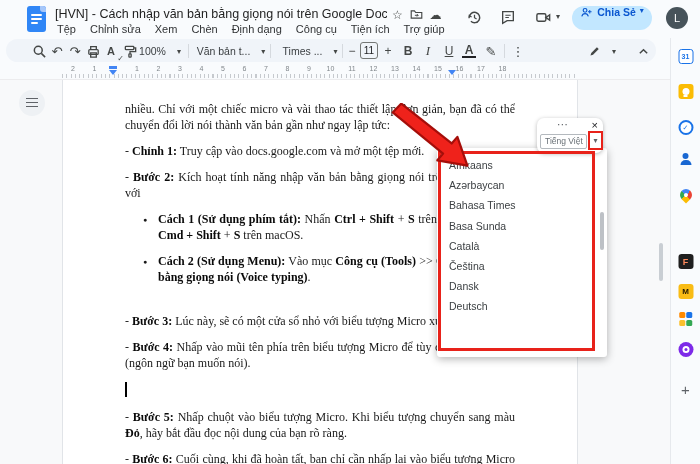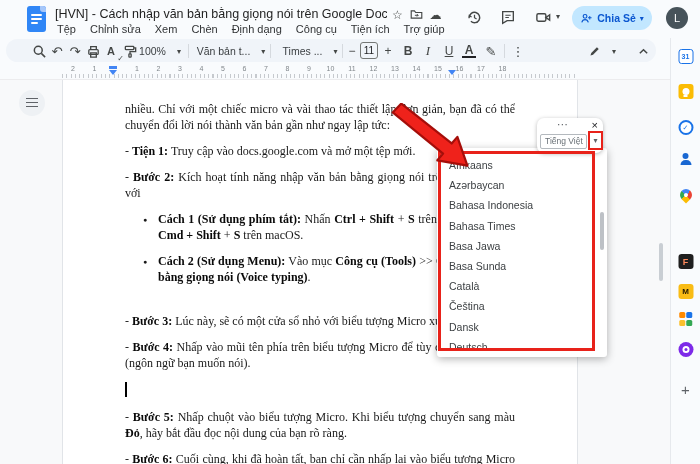--- a/index.html
+++ b/index.html
@@ -17,21 +17,21 @@
   .topbar{position:absolute;left:0;top:0;width:700px;height:38px;background:#f9fbfd}
   .docs-icon{position:absolute;left:27px;top:6px;width:19px;height:26px;background:#3086f6;border-radius:3px}
   .docs-icon::after{content:'';position:absolute;right:0;top:0;width:6px;height:6px;background:#a6c7fa;border-radius:0 3px 0 3px}
   .docs-icon .dl{position:absolute;left:4px;width:11px;height:2px;background:#fff;border-radius:1px}
   .doc-title{position:absolute;left:55px;top:7px;max-width:332px;font-size:12.5px;color:#1f1f1f;white-space:nowrap;overflow:hidden}
   .t-ic{position:absolute;top:8px;width:15px;height:15px;color:#444746;font-size:12px;line-height:15px;text-align:center;font-family:"DejaVu Sans",sans-serif}
   .menubar{position:absolute;left:55px;top:22px;display:flex;gap:10px;font-size:11px;color:#313335;white-space:nowrap}
   .menu-item{cursor:default;padding:1px 2px}
   .hr-ic{position:absolute;top:7px;width:20px;height:20px;color:#444746;display:flex;align-items:center;justify-content:center}
   .vcaret{position:absolute;top:12px;font-size:8px;color:#444746;font-family:"DejaVu Sans",sans-serif}
-  .share-pill{position:absolute;left:572px;top:6px;width:80px;height:24px;background:var(--share-bg);border-radius:12px;display:flex;align-items:center;justify-content:center;gap:4px}
+  .share-pill{position:absolute;left:572px;top:6px;width:80px;height:24px;background:var(--share-bg);border-radius:12px;display:flex;justify-content:center;gap:4px}
   .share-pill .lbl{font-size:10.5px;font-weight:bold;color:var(--share-text)}
   .share-pill .pc{font-size:8px;color:var(--share-text);font-family:"DejaVu Sans",sans-serif}
   .avatar{position:absolute;left:666px;top:7px;width:22px;height:22px;border-radius:50%;background:#47535a;color:#fff;font-size:11px;display:flex;align-items:center;justify-content:center}
 
   
   .toolbar{position:absolute;left:0;top:38px;width:700px;height:26px;background:#f9fbfd}
   .toolbar .pill{position:absolute;left:6px;top:1px;width:650px;height:23px;background:#f0f4f9;border-radius:12px}
   .tb{position:absolute;top:40px;height:22px;display:flex;align-items:center;justify-content:center;color:#444746;font-size:12px}
   .tbdiv{position:absolute;top:44px;width:1px;height:14px;background:#d5d9de}
   .drop{gap:11px;font-size:10.5px;color:#3c4043;white-space:nowrap}
@@ -260,21 +260,21 @@
     <span class="tri" style="left:448px"></span>
   </div>
 
   <div class="canvas">
     <div class="outline-btn">
         <span class="bars"></span>
       </div>
     <div class="page">
       <div class="doc-content">
           <div class="para"><span>nhiều. Chỉ với một chiếc micro và vài thao tác thiết lập đơn giản, bạn đã có thể chuyển đổi lời nói thành văn bản gần như ngay lập tức:</span></div>
-          <div class="para"><span>- </span><span class="b">Tiện 1:</span><span> Truy cập vào docs.google.com và mở một tệp mới.</span></div>
+          <div class="para"><span>- </span><span class="b">Chỉnh 1:</span><span> Truy cập vào docs.google.com và mở một tệp mới.</span></div>
           <div class="para"><span>- </span><span class="b">Bước 2:</span><span> Kích hoạt tính năng nhập văn bản bằng giọng nói trên Google Docs với</span></div>
           <div class="para bullet"><span class="b">Cách 1 (Sử dụng phím tắt):</span><span> Nhấn </span><span class="b">Ctrl + Shift</span><span> + </span><span class="b">S</span><span> trên Windows, hoặc </span><span class="b">Cmd + Shift</span><span> + </span><span class="b">S</span><span> trên macOS.</span></div>
           <div class="para bullet"><span class="b">Cách 2 (Sử dụng Menu):</span><span> Vào mục </span><span class="b">Công cụ (Tools)</span><span> &gt;&gt; Chọn </span><span class="b">Nhập liệu bằng giọng nói</span><span> </span><span class="b">(Voice typing)</span><span>.</span></div>
           <div class="para spacer"></div>
           <div class="para"><span>- </span><span class="b">Bước 3:</span><span> Lúc này, sẽ có một cửa sổ nhỏ với biểu tượng Micro xuất hiện bên trái</span></div>
           <div class="para"><span>- </span><span class="b">Bước 4:</span><span> Nhấp vào mũi tên phía trên biểu tượng Micro để tùy chọn </span><span class="b">Tiếng Việt</span><span> (ngôn ngữ bạn muốn nói).</span></div>
           <div class="para cursorline"><span class="caret"></span></div>
           <div class="para"><span>- </span><span class="b">Bước 5:</span><span> Nhấp chuột vào biểu tượng Micro. Khi biểu tượng chuyển sang màu </span><span class="b">Đỏ</span><span>, hãy bắt đầu đọc nội dung của bạn rõ ràng.</span></div>
           <div class="para"><span>- </span><span class="b">Bước 6:</span><span> Cuối cùng, khi đã hoàn tất, bạn chỉ cần nhấp lại vào biểu tượng Micro một lần nữa để dừng nhập liệu.</span></div>
         </div>
@@ -331,23 +331,21 @@
     <span class="vw-dots">⋯</span>
     <span class="vw-close">×</span>
     <div class="vw-select">Tiếng Việt</div>
     <div class="vw-caret">▾</div>
   </div>
 
   <div class="lang-panel">
     <div class="lang-list">
         <div class="lang-item">Afrikaans</div>
         <div class="lang-item">Azərbaycan</div>
-        <div class="lang-item">Bahasa Indonesia</div>
         <div class="lang-item">Bahasa Times</div>
-        <div class="lang-item">Basa Jawa</div>
         <div class="lang-item">Basa Sunda</div>
         <div class="lang-item">Català</div>
         <div class="lang-item">Čeština</div>
         <div class="lang-item">Dansk</div>
         <div class="lang-item">Deutsch</div>
       </div>
     <div class="lang-scroll"></div>
   </div>
 
   <div class="red-rect"></div>

